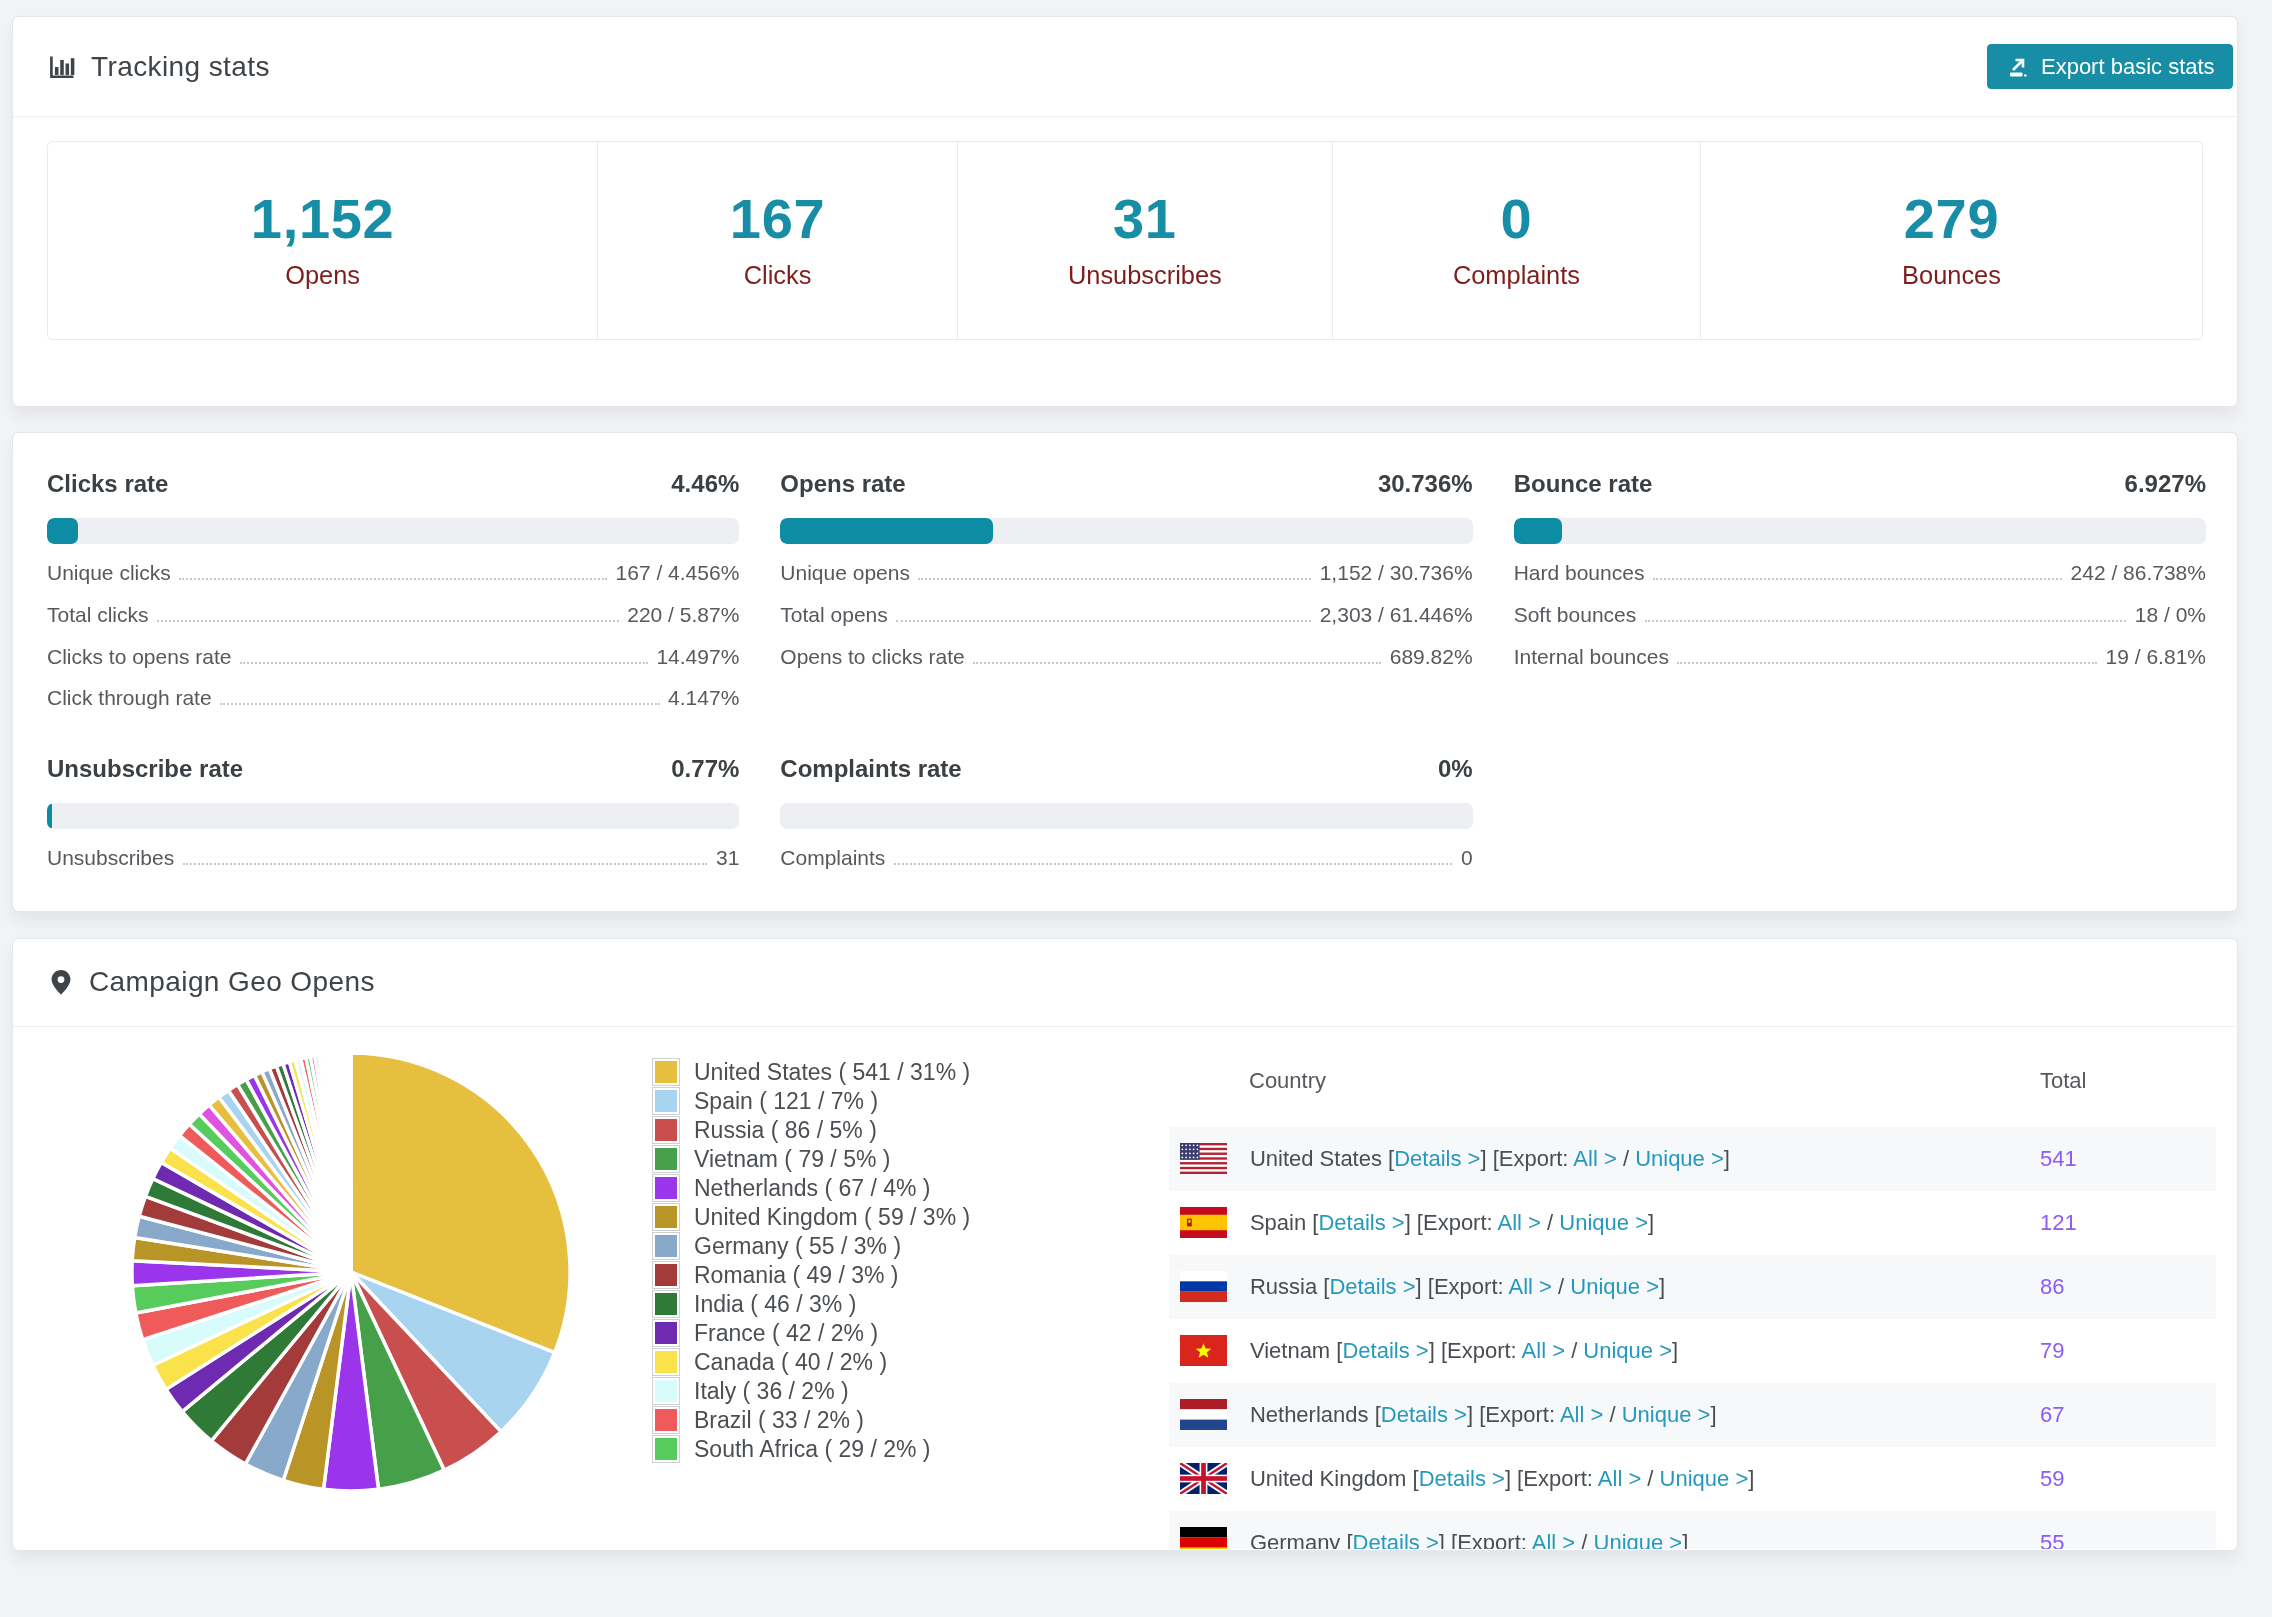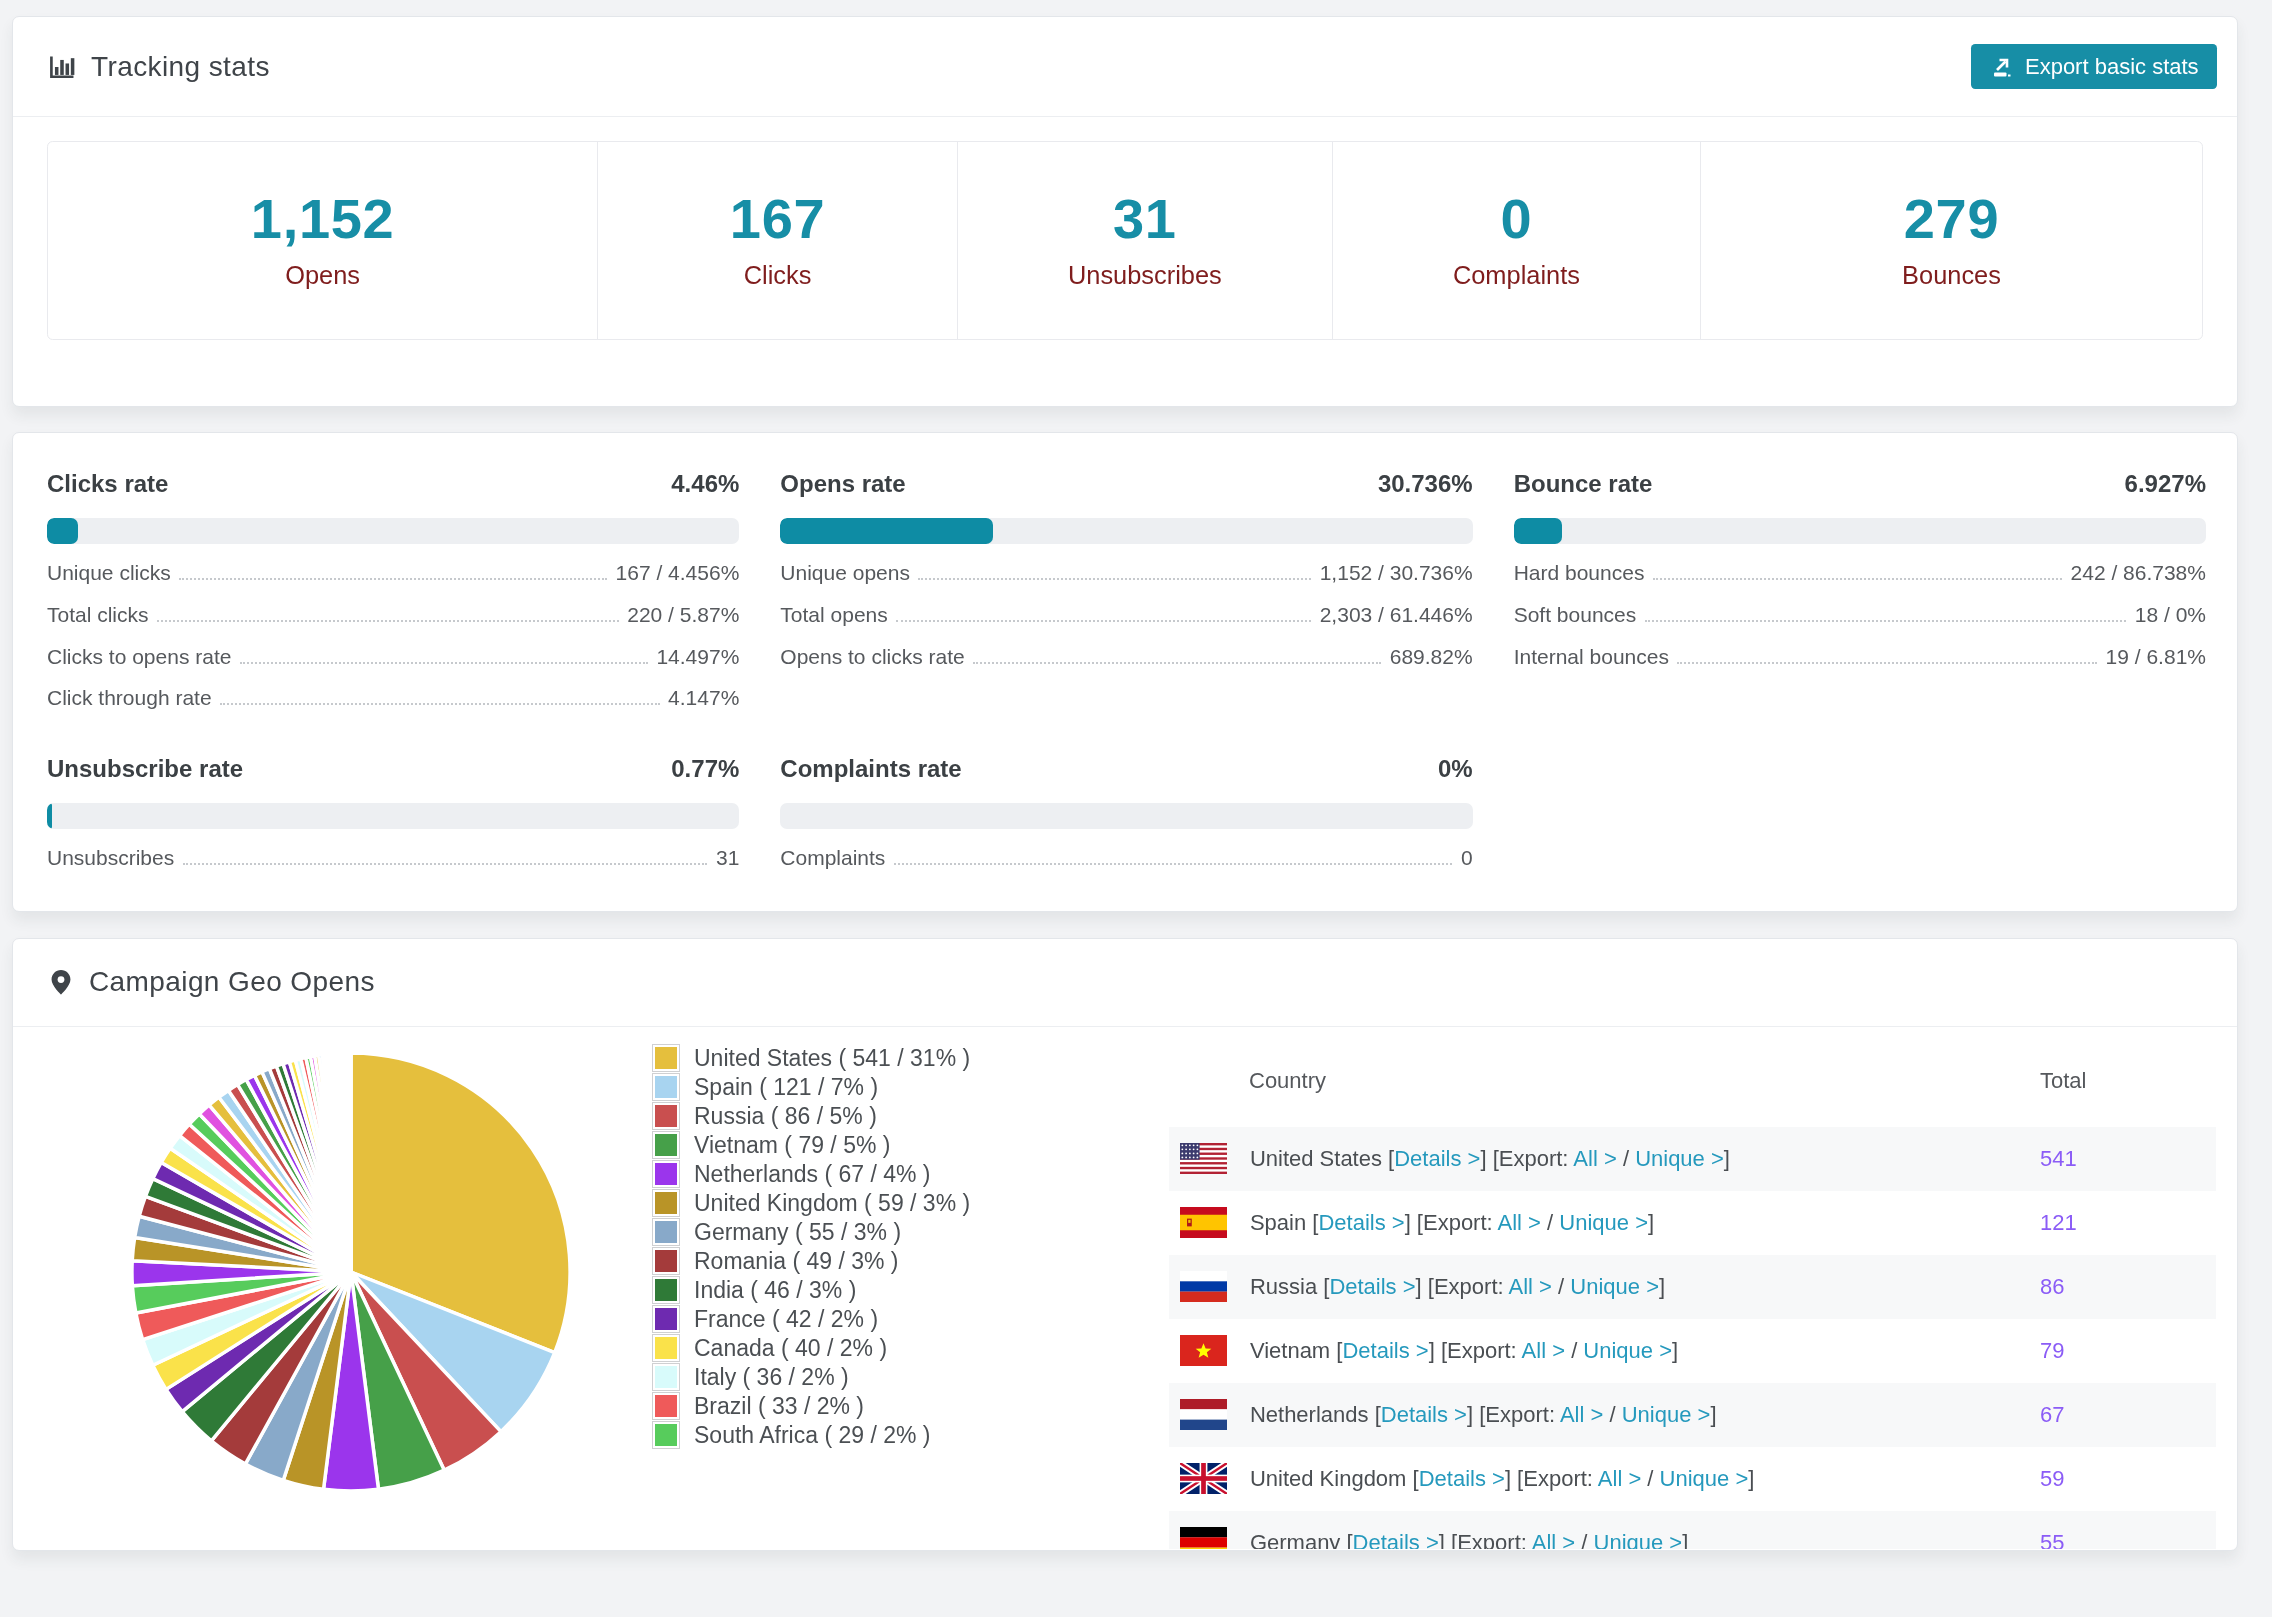--- a/index.html
+++ b/index.html
@@ -15,21 +15,21 @@
   }
   .wrap { padding:16px 35px 0 12px; }
   .card {
     background:#fff;
     border:1.4px solid #e3e6ea;
     border-radius:7px;
     box-shadow:0 8.5px 14px rgba(40,50,60,.07);
   }
   .card-header {
     display:flex; align-items:center;
-    height:100px; padding:0 20px 0 34px;
+    height:100px; padding:0 4px 0 34px;
     border-bottom:1.4px solid #eceef1;
   }
   .card-title { font-size:28px; color:#3f4449; margin-left:14px; letter-spacing:0.4px; }
   .hdr-icon { display:flex; align-items:center; }
   .export-btn {
     margin-left:auto; display:flex; align-items:center; gap:11.3px;
     background:var(--accent); color:#fff; font-size:22px;
     height:45px; padding:0 18.4px; border-radius:4.2px; border:none;
     font-family:inherit; cursor:pointer;
   }
@@ -51,21 +51,21 @@
   .bar { margin-top:20px; height:25.4px; background:#edeff2; border-radius:7px; overflow:hidden; }
   .bar-fill { height:100%; background:var(--bar); border-radius:7px; }
   .d-row { display:flex; align-items:baseline; font-size:21px; color:#56595d; margin-top:17.6px; }
   .d-row .leader { flex:1; border-bottom:2.1px dotted #c6c9cd; margin:0 8.5px 5px 8.5px; }
   .d-row .d-val { white-space:nowrap; }
   
   .card3 { margin-top:25.4px; height:613px; overflow:hidden; }
   .card3 .card-header { height:88px; }
   .geo-body { position:relative; height:522px; overflow:hidden; }
   .geo-pie { position:absolute; left:112px; top:19px; width:452px; height:452px; }
-  .geo-legend { position:absolute; left:639px; top:17px; list-style:none;text-align:right; }
+  .geo-legend { position:absolute; left:639px; top:31px; list-style:none;text-align:right; }
   .legend-item { display:flex; align-items:center; height:29px; }
   .legend-swatch { width:28px; height:28px; border:1.4px solid #cfd0d2; background:#fff;
                    padding:2.1px; margin-right:14px; flex:none; }
   .legend-swatch > i { display:block; width:100%; height:100%; }
   .legend-label { font-size:23px; color:#4b4f53; white-space:nowrap; }
   .geo-table { position:absolute; left:1156px; right:21px; top:8px; }
   .t-head { display:flex; align-items:center; height:92px; font-size:22px; color:#55585c; }
   .t-head .th1 { flex:1; padding-left:80px; }
   .t-head .th2 { width:176px; }
   .t-row { display:flex; align-items:center; height:64px; font-size:22px; color:#4a4e52;

